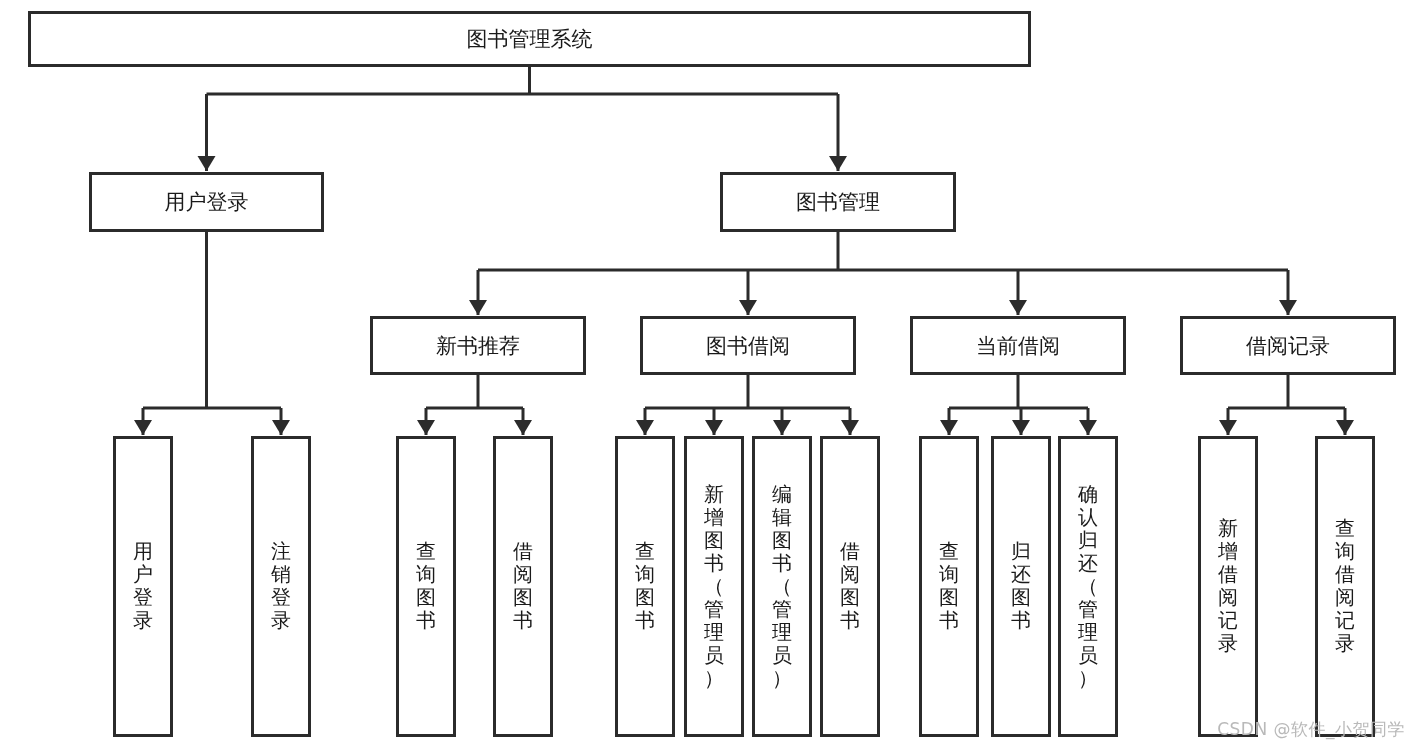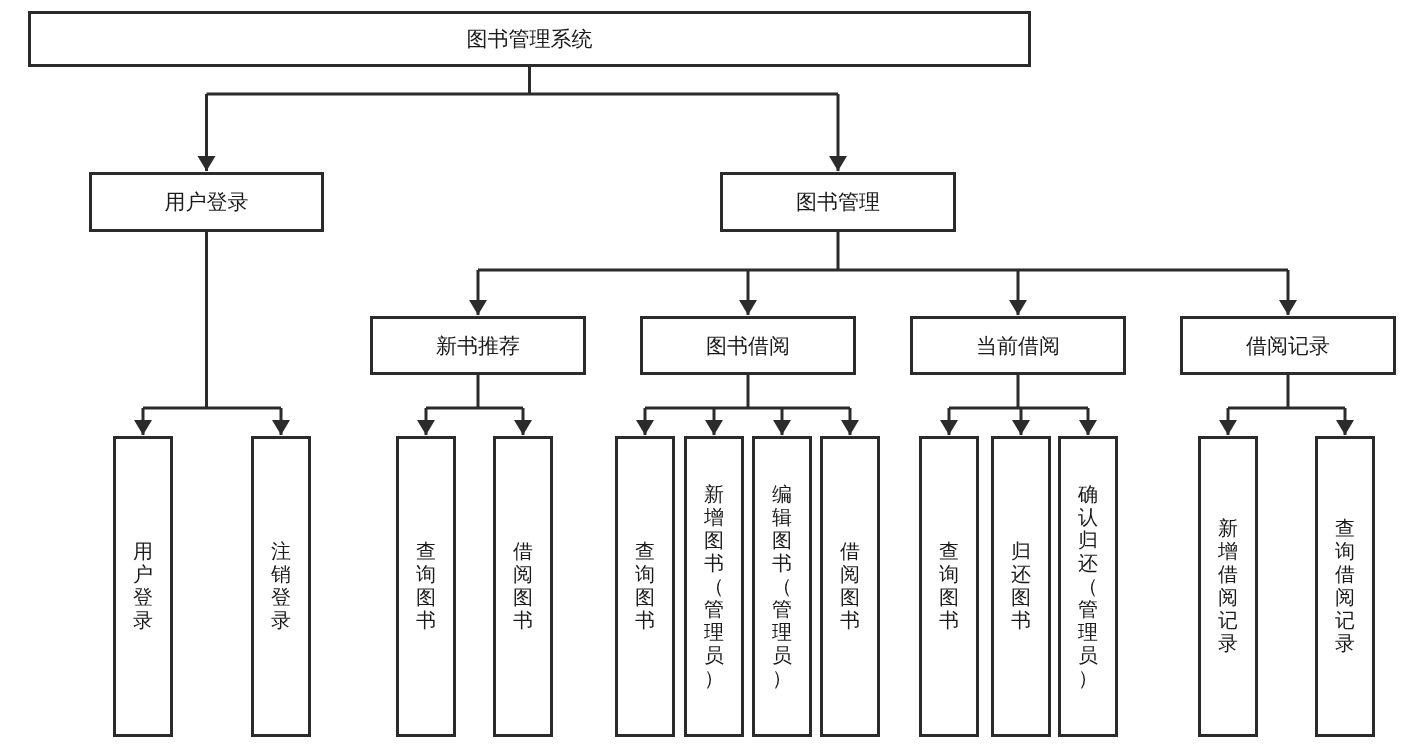--- a/index.html
+++ b/index.html
@@ -202,13 +202,14 @@
         <g>
           <rect x="1191.5" y="437.5" width="57" height="298" class="node-box"></rect>
           <text x="1220" y="535.44" class="node-label-v"><tspan x="1220" dy="0">新</tspan><tspan x="1220" dy="23">增</tspan><tspan x="1220" dy="23">借</tspan><tspan x="1220" dy="23">阅</tspan><tspan x="1220" dy="23">记</tspan><tspan x="1220" dy="23">录</tspan></text>
         </g>
         <g>
           <rect x="1308.5" y="437.5" width="57" height="298" class="node-box"></rect>
           <text x="1337" y="535.44" class="node-label-v"><tspan x="1337" dy="0">查</tspan><tspan x="1337" dy="23">询</tspan><tspan x="1337" dy="23">借</tspan><tspan x="1337" dy="23">阅</tspan><tspan x="1337" dy="23">记</tspan><tspan x="1337" dy="23">录</tspan></text>
         </g>
       </g>
   </svg>
+  <div class="watermark">CSDN @软件_小贺同学</div>
 </div>
 
 </body></html>

